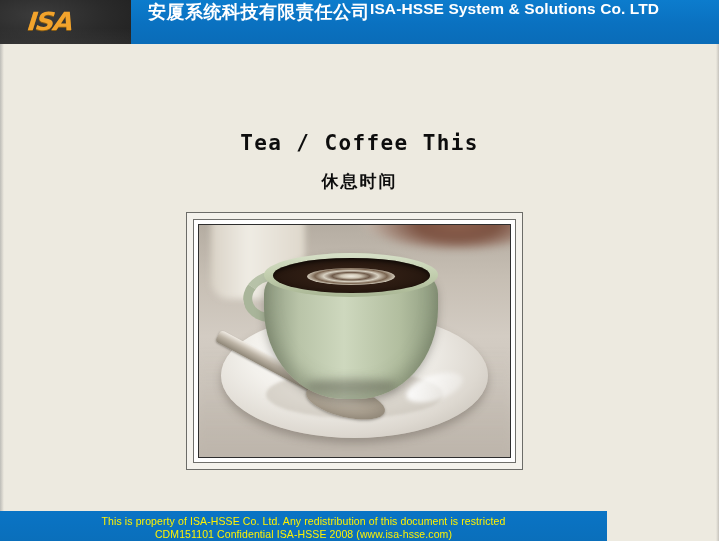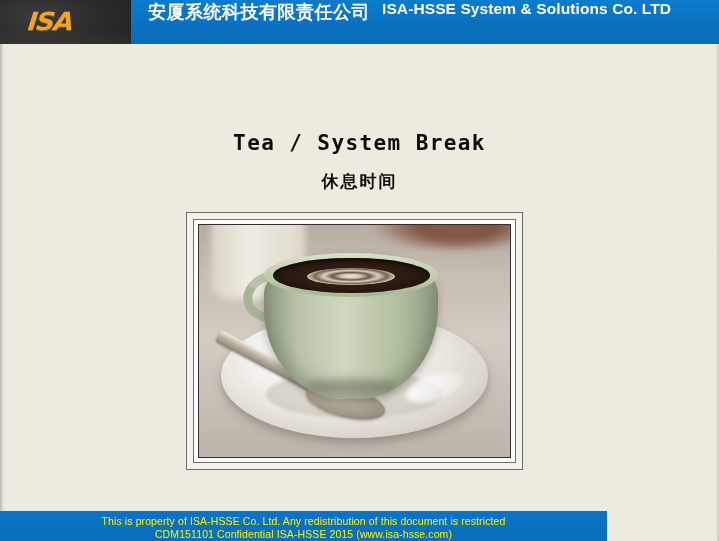--- a/index.html
+++ b/index.html
@@ -91,21 +91,20 @@
     letter-spacing: 0.5px;
     margin-left: 17px;
     white-space: nowrap;
   }
   .header-en {
     color: #ffffff;
     font-family: "Liberation Sans", sans-serif;
     font-size: 15.5px;
     font-weight: bold;
     letter-spacing: 0.1px;
-    margin-left: 12px;
     white-space: nowrap;
   }
 
   
   .title-block {
     position: absolute;
     left: 0;
     top: 128px;
     width: 719px;
     text-align: center;
@@ -363,21 +362,21 @@
     <div class="header-blue">
       <span class="header-cn">安厦系统科技有限责任公司</span>
       <span class="header-en">ISA-HSSE  System &amp; Solutions Co. LTD</span>
     </div>
   </div>
 
   <div class="edge-left"></div>
   <div class="edge-right"></div>
 
   <div class="title-block">
-    <div class="title-en">Tea / System Break</div>
+    <div class="title-en">Tea / Coffee This</div>
     <div class="title-cn">休息时间</div>
   </div>
 
   <div class="photo-frame">
     <div class="photo-mat">
       <div class="photo-inner">
         <div class="photo-scene">
           <div class="bg-plate"></div>
           <div class="bg-jug"></div>
           <div class="table-cloth"></div>
@@ -398,16 +397,16 @@
             </div>
             <div class="cup-shadow"></div>
           </div>
         </div>
       </div>
     </div>
   </div>
 
   <div class="footer">
     <div class="footer-line">This is property of ISA-HSSE Co. Ltd. Any redistribution of this document is restricted</div>
-    <div class="footer-line">CDM151101 Confidential   ISA-HSSE 2015  (www.isa-hsse.com)</div>
+    <div class="footer-line">CDM151101 Confidential   ISA-HSSE 2008  (www.isa-hsse.com)</div>
   </div>
 
 </div>
 
 </body></html>

